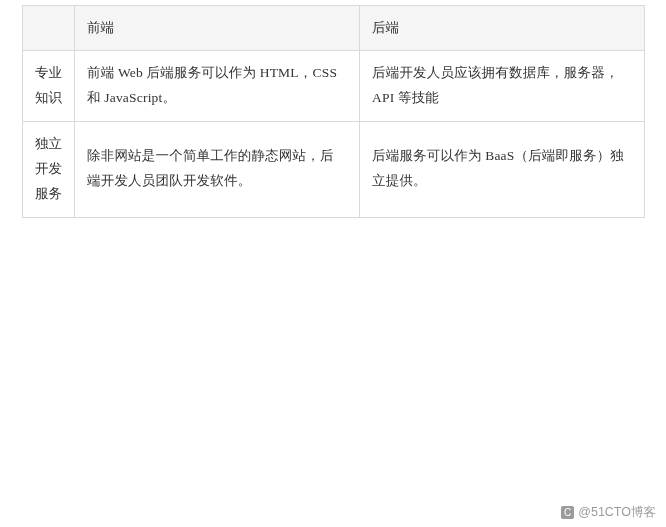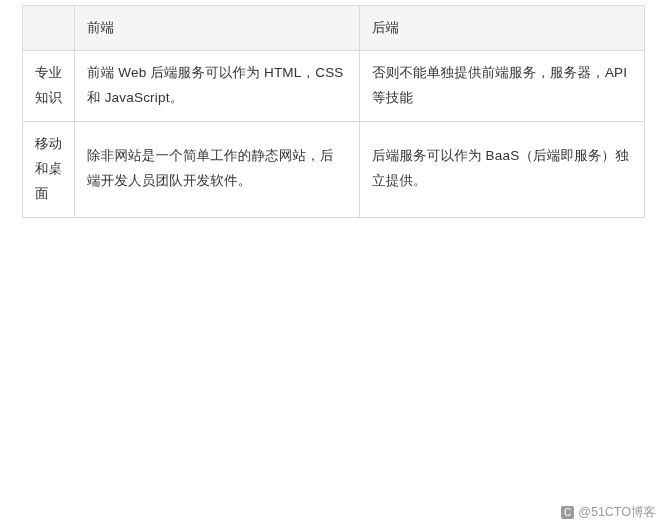--- a/index.html
+++ b/index.html
@@ -28,20 +28,21 @@
   table.comparison th,
   table.comparison td {
     border: 1px solid #d9d9d9;
     vertical-align: middle;
     padding: 10px 12px;
     font-size: 13.5px;
     line-height: 1.85;
     color: #333333;
     font-weight: normal;
     text-align: left;
+    font-family: Liberation Serif, serif;
   }
   table.comparison thead th {
     background: #f5f5f5;
     height: 32px;
     padding-top: 6px;
     padding-bottom: 6px;
     font-size: 13.5px;
     color: #333333;
   }
   col.c-label { width: 52px; }
@@ -97,24 +98,24 @@
       <tr>
         <th></th>
         <th>前端</th>
         <th>后端</th>
       </tr>
     </thead>
     <tbody>
       <tr>
         <td class="row-label">专业知识</td>
         <td class="cell-text">前端 Web 后端服务可以作为 HTML，CSS 和 JavaScript。</td>
-        <td class="cell-text">否则不能单独提供前端服务，服务器，API 等技能</td>
+        <td class="cell-text">后端开发人员应该拥有数据库，服务器，API 等技能</td>
       </tr>
       <tr>
-        <td class="row-label">移动和桌面</td>
+        <td class="row-label">独立开发服务</td>
         <td class="cell-text">除非网站是一个简单工作的静态网站，后端开发人员团队开发软件。</td>
         <td class="cell-text">后端服务可以作为 BaaS（后端即服务）独立提供。</td>
       </tr>
     </tbody>
   </table>
 </div>
 
 <div class="watermark">
   <span class="wm-mark">C</span>
   <span>@51CTO博客</span>

